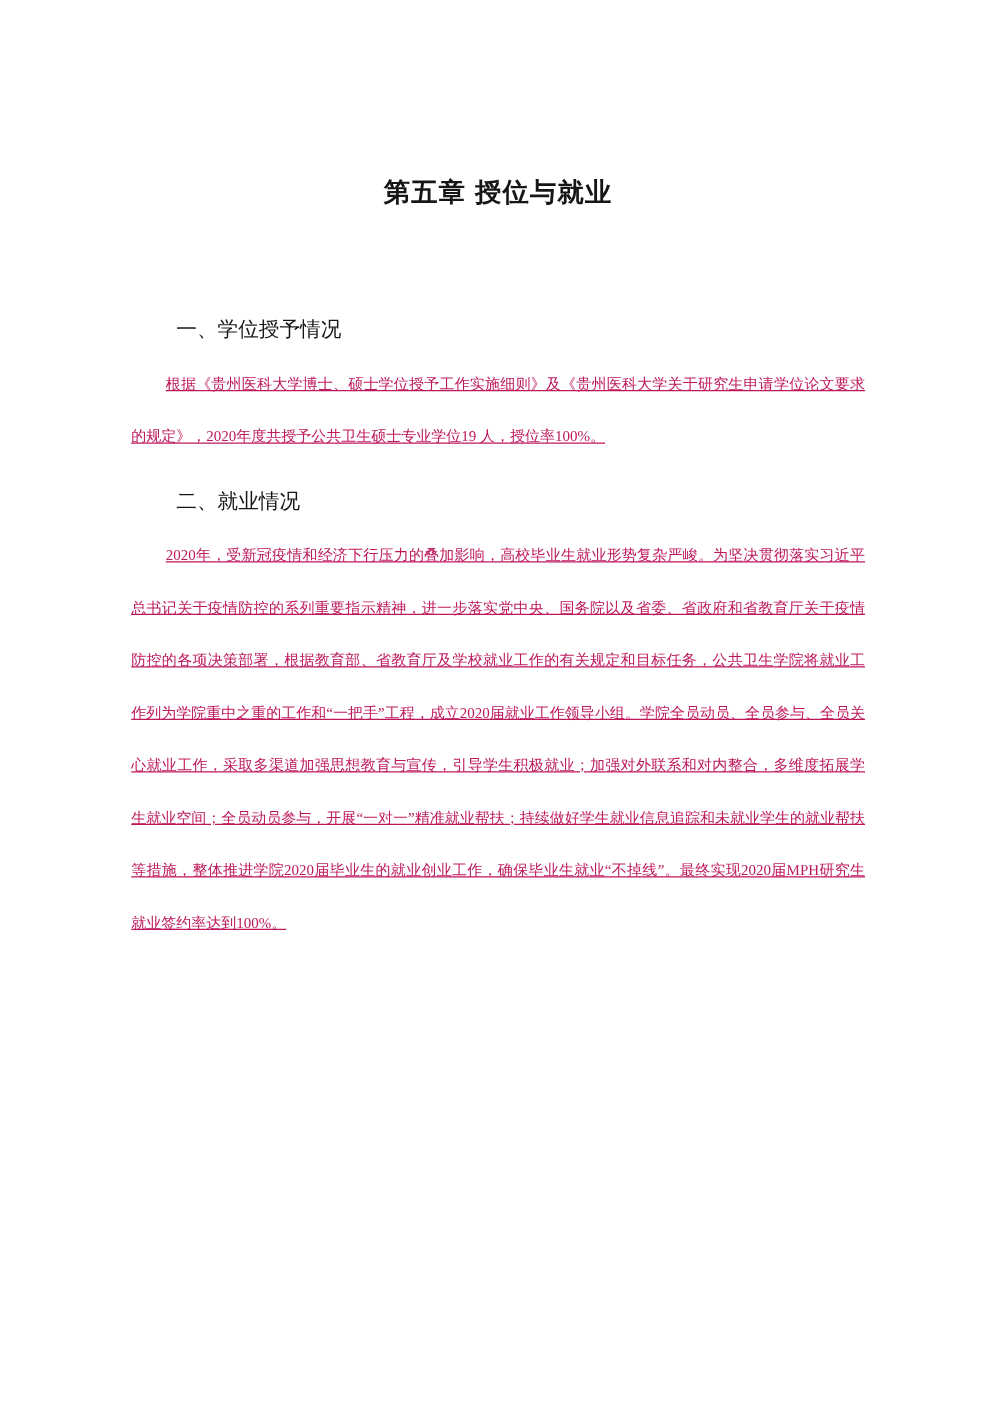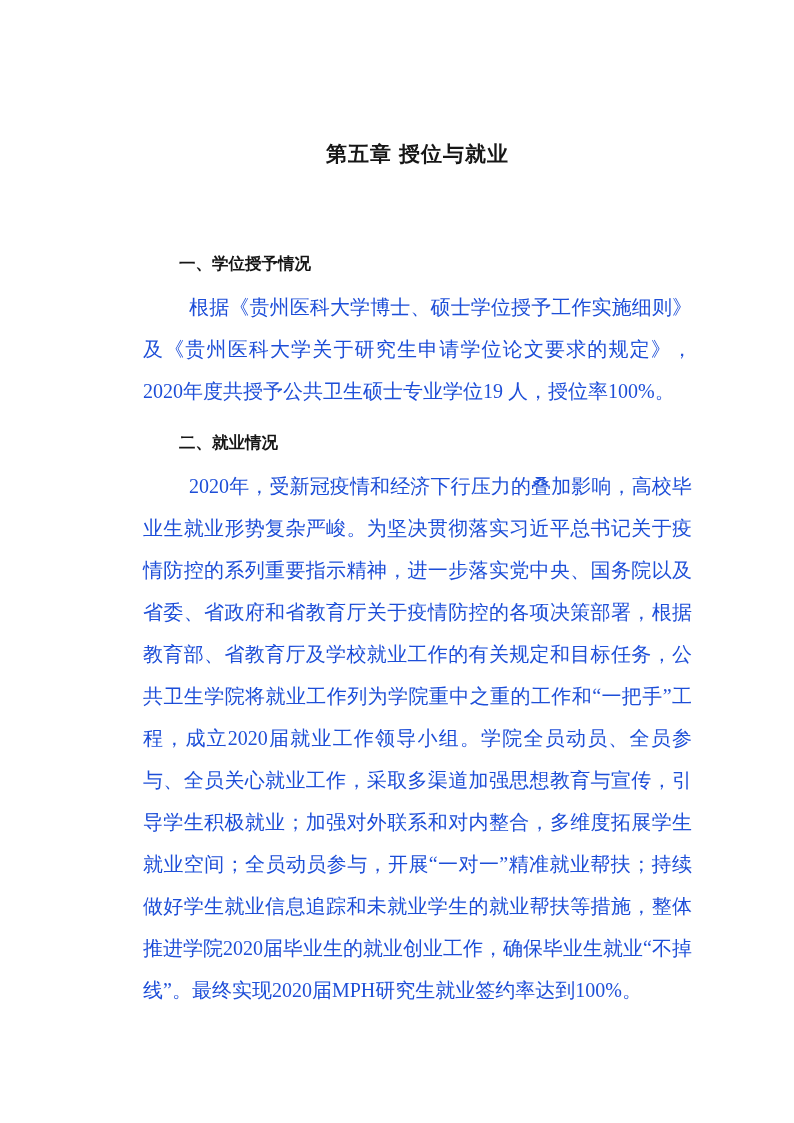--- a/index.html
+++ b/index.html
@@ -14,47 +14,47 @@
     height: 1123px;
     margin: 0 auto;
     background: #ffffff;
     overflow: hidden;
   }
   .content {
     position: absolute;
     left: 105px;
     right: 102px;
     top: 0;
-    margin-left: 38px;
   }
   .chapter-title {
     margin-top: 140px;
     text-align: center;
     font-family: "Liberation Sans", "DejaVu Sans", sans-serif;
     font-weight: bold;
     font-size: 21px;
     letter-spacing: 1px;
     color: #161616;
   }
   .section-heading {
     font-family: "Liberation Sans", "DejaVu Sans", sans-serif;
-    font-weight: bold;
+    font-weight: normal;
     font-size: 16.5px;
     color: #161616;
     padding-left: 36px;
   }
   .heading-one { margin-top: 85px; }
   .heading-two { margin-top: 20px; }
   .body-paragraph {
     margin-top: 11px;
-    font-size: 20px;
+    font-size: 12px;
     line-height: 42px;
     text-align: justify;
     text-indent: 2.3em;
-    color: #1d4ed8;
+    color: #be185d;
+    text-decoration: underline;
   }
   .page-number {
     position: absolute;
     left: 0;
     right: 0;
     top: 1040px;
     text-align: center;
     font-size: 11px;
     color: #17175e;
     font-family: "Liberation Serif", serif;

